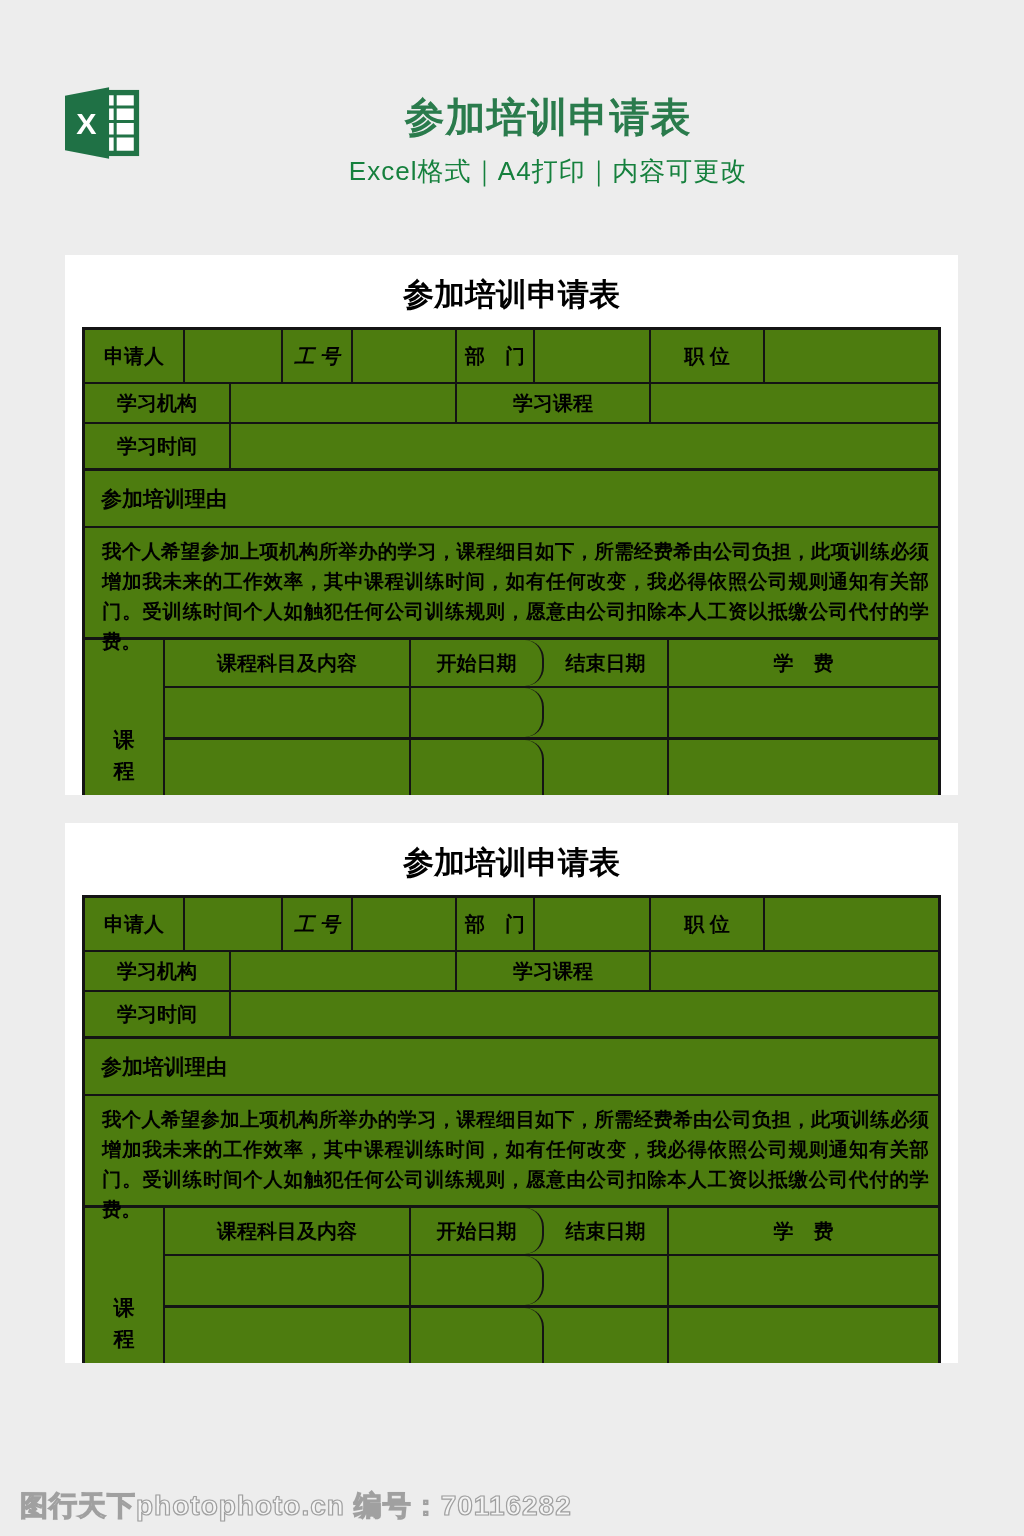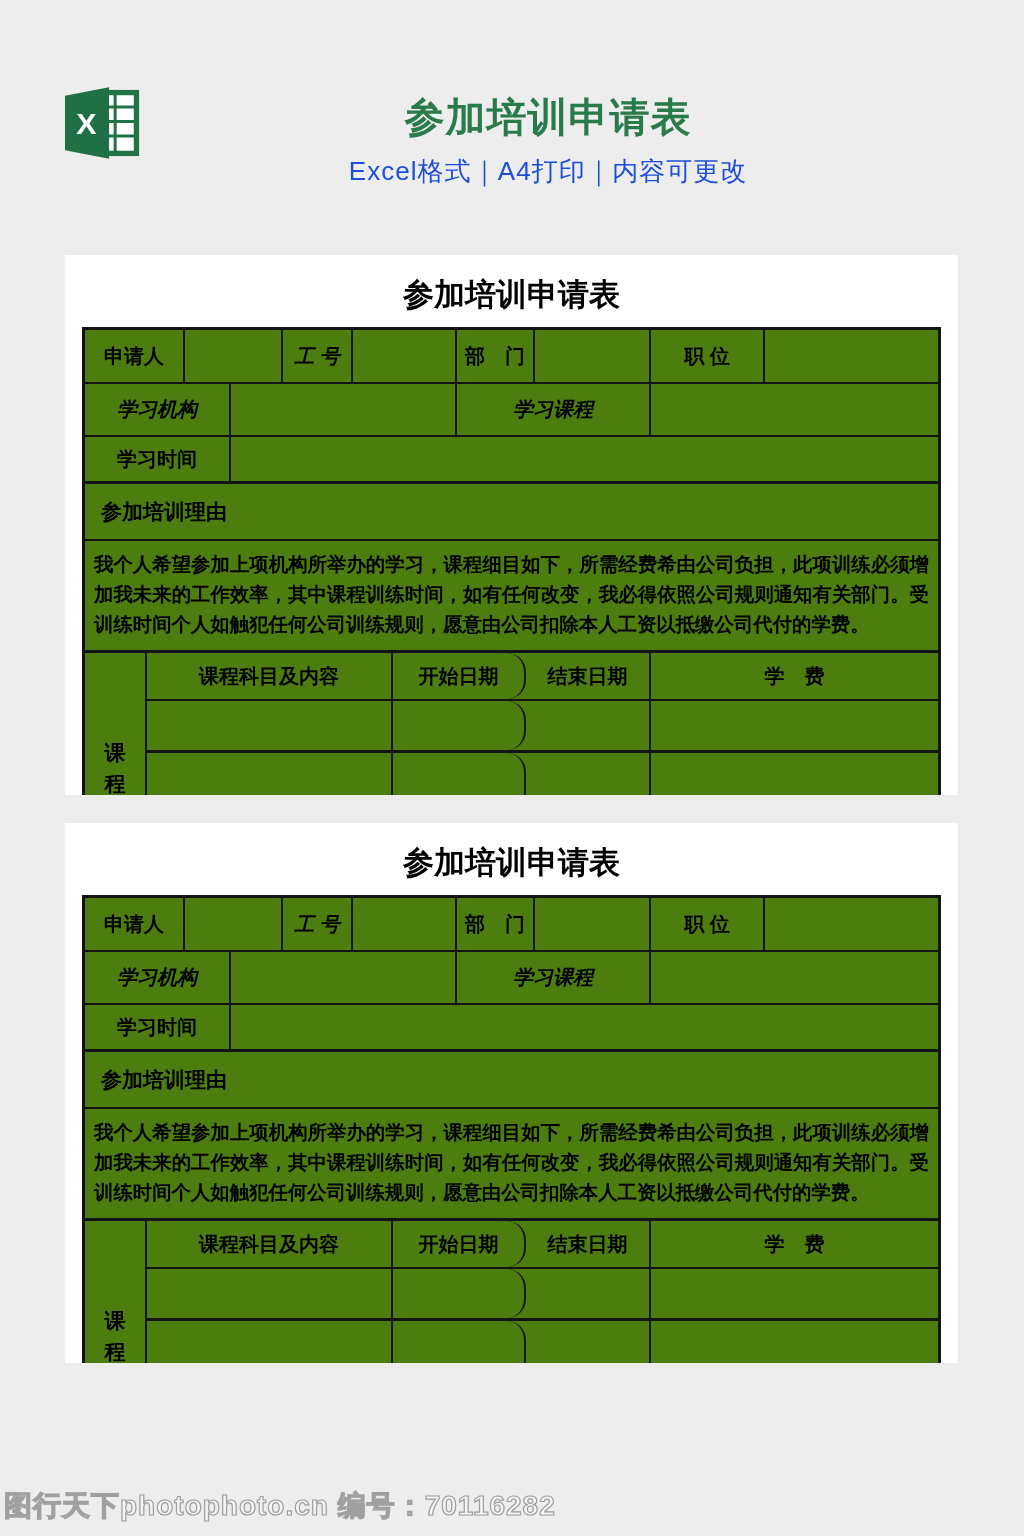--- a/index.html
+++ b/index.html
@@ -23,21 +23,21 @@
   }
   .header-text {
     position: absolute; left: 0; top: 94px; width: 1024px;
     text-align: center; padding-left: 72px;
   }
   .header-title {
     font-size: 40px; font-weight: bold; color: #2a7b4c;
     line-height: 46px; letter-spacing: 1px;
   }
   .header-subtitle {
-    margin-top: 14px; font-size: 26px; color: #1d4ed8; letter-spacing: 1px;
+    margin-top: 14px; font-size: 26px; color: #15803d; letter-spacing: 1px;
   }
 
   
   .card {
     position: absolute; left: 65px; width: 893px; height: 540px;
     background: #ffffff; overflow: hidden;
   }
   .card-1 { top: 255px; }
   .card-2 { top: 823px; }
   .form-title {
@@ -49,40 +49,40 @@
     border: 3px solid #141414; background: #4d7c0f;
   }
   .row { display: flex; border-bottom: 2px solid #141414; }
   .cell {
     border-right: 2px solid #141414;
     display: flex; align-items: center; justify-content: center;
     font-size: 20px; font-weight: bold; color: #000;
   }
   .cell.last { border-right: none; }
   .r1 { height: 54px; }
-  .r2 { height: 53px; font-style: italic; }
+  .r2 { height: 40px; }
   .r3 { height: 47px; border-bottom-width: 3px; }
   .r4 { height: 57px; }
   .r5 { height: 112px; border-bottom-width: 3px; }
   .w-a1 { width: 100px; } .w-a2 { width: 98px; } .w-a3 { width: 70px; font-style: italic; }
   .w-a4 { width: 104px; } .w-a5 { width: 78px; } .w-a6 { width: 116px; }
   .w-a7 { width: 114px; } .grow { flex: 1; }
   .w-b1 { width: 146px; } .w-b2 { width: 226px; } .w-b3 { width: 194px; }
   .reason-label {
     flex: 1; justify-content: flex-start; padding-left: 16px;
     font-size: 21px;
   }
   .reason-text {
-    flex: 1; display: block; padding: 8px 9px 0 9px;
+    flex: 1; display: block; padding: 8px 9px 0 17px;
     font-size: 19.4px; line-height: 30px; font-weight: bold;
     text-align: justify; color: #000; border-radius: 13px;
   }
   
   .sub { display: flex; }
-  .side { width: 62px; border-right: 2px solid #141414; }
+  .side { width: 80px; border-right: 2px solid #141414; }
   .vert {
     display: block; width: 24px; margin: 84px auto 0 auto;
     font-size: 21px; font-weight: bold; line-height: 31px;
     word-break: break-all; text-align: center; color: #000;
   }
   .sub-main { flex: 1; }
   .srow { display: flex; border-bottom: 2px solid #141414; }
   .shead { height: 48px; }
   .sr1 { height: 52px; border-bottom-width: 3px; }
   .sr2 { height: 90px; border-bottom: none; }
@@ -90,21 +90,21 @@
   .scell.last { border-right: none; }
   .scell.h {
     display: flex; align-items: center; justify-content: center;
     font-size: 20px; font-weight: bold; color: #000;
   }
   .c1 { width: 246px; } .c2 { width: 133px; border-radius: 19px; } .c3 { width: 125px; }
   .c4 { flex: 1; }
 
   
   .watermark {
-    position: absolute; left: 4px; top: 1487px;
+    position: absolute; left: 20px; top: 1487px;
     font-size: 28px; font-weight: bold; letter-spacing: 1px;
     color: #f4f4f4;
     -webkit-text-stroke: 1.2px #a0a0a0;
     text-shadow: 0 0 1px #b5b5b5;
     text-align: right;
   }
 </style>
 </head>
 <body>
 

